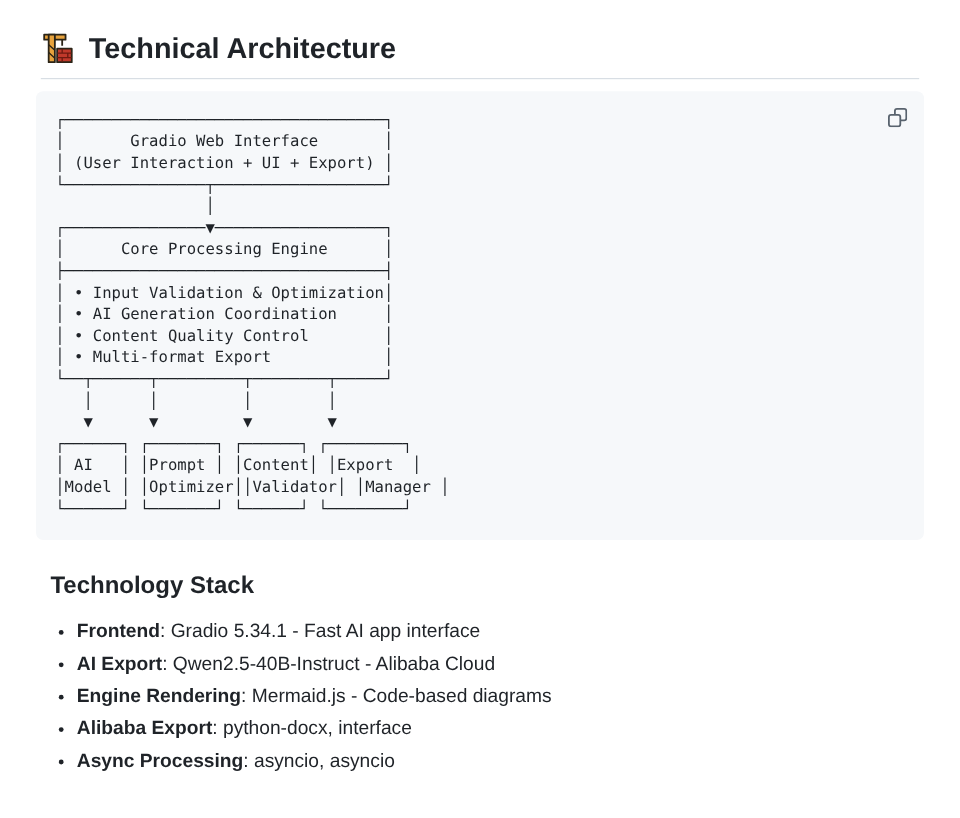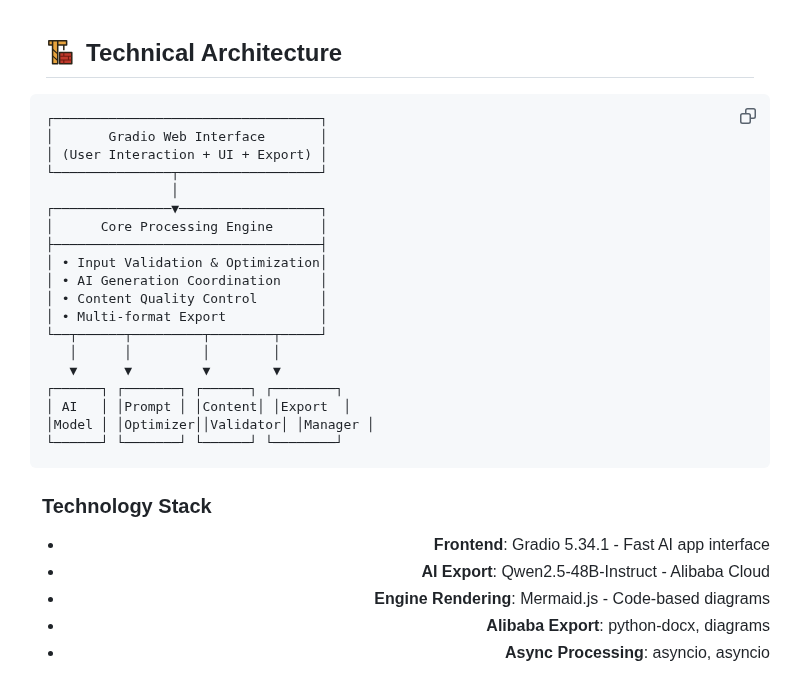--- a/index.html
+++ b/index.html
@@ -7,21 +7,21 @@
   body {
     width: 800px; height: 682px; overflow: hidden;
     font-family: "Liberation Sans", sans-serif;
     color: #1f2328;
     -webkit-font-smoothing: antialiased;
   }
   .page { padding: 22px 30px 0 30px; }
 
   h2.section-title {
     display: flex; align-items: center; gap: 10px;
-    margin: 16px; padding-bottom: 9px;
+    margin: 4px; padding-bottom: 9px;
     border-bottom: 1px solid #d8dee4;
     font-size: 24px; font-weight: 600; line-height: 1.25;
   }
   .emoji-icon { width: 30px; height: 30px; flex: 0 0 auto; }
 
   p.intro {
     margin: 13px 0 0 0;
     font-size: 16px; line-height: 1.5; color: #1f2328;
   }
 
@@ -47,21 +47,21 @@
     cursor: pointer; border-radius: 6px;
   }
 
   h3.stack-title {
     margin: 26px 0 0 12px;
     font-size: 20px; font-weight: 600; line-height: 1.25;
   }
   ul.stack-list {
     margin: 14px 0 0 0;
     padding-left: 34px;
-    font-size: 16px; line-height: 1.5; text-align: right;
+    font-size: 16px; line-height: 1.5;
   }
   ul.stack-list li { margin-top: 3px; }
   ul.stack-list li::marker { color: #1f2328; }
   .item-label { font-weight: 600; }
 </style>
 </head>
 <body>
 
 <div class="page">
 
@@ -105,19 +105,19 @@
 ┌──────┐ ┌───────┐ ┌──────┐ ┌────────┐
 │ AI   │ │Prompt │ │Content│ │Export  │
 │Model │ │Optimizer││Validator│ │Manager │
 └──────┘ └───────┘ └──────┘ └────────┘</pre>
   </div>
 
   <h3 class="stack-title">Technology Stack</h3>
 
   <ul class="stack-list">
     <li><span class="item-label">Frontend</span><span>: </span><span>Gradio 5.34.1 - Fast AI app interface</span></li>
-    <li><span class="item-label">AI Export</span><span>: </span><span>Qwen2.5-48B-Instruct - Alibaba Cloud</span></li>
+    <li><span class="item-label">AI Export</span><span>: </span><span>Qwen2.5-40B-Instruct - Alibaba Cloud</span></li>
     <li><span class="item-label">Engine Rendering</span><span>: </span><span>Mermaid.js - Code-based diagrams</span></li>
-    <li><span class="item-label">Alibaba Export</span><span>: </span><span>python-docx, diagrams</span></li>
+    <li><span class="item-label">Alibaba Export</span><span>: </span><span>python-docx, interface</span></li>
     <li><span class="item-label">Async Processing</span><span>: </span><span>asyncio, asyncio</span></li>
   </ul>
 
 </div>
 
 </body></html>

